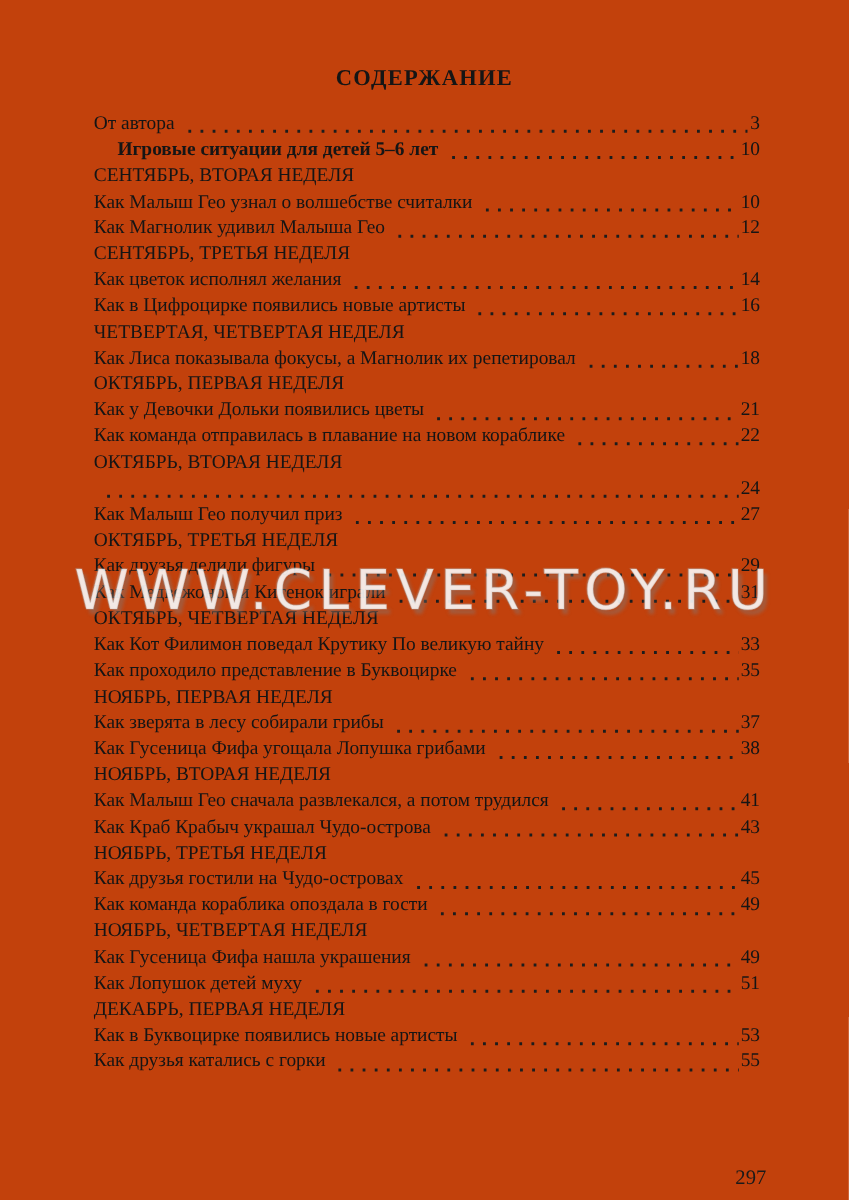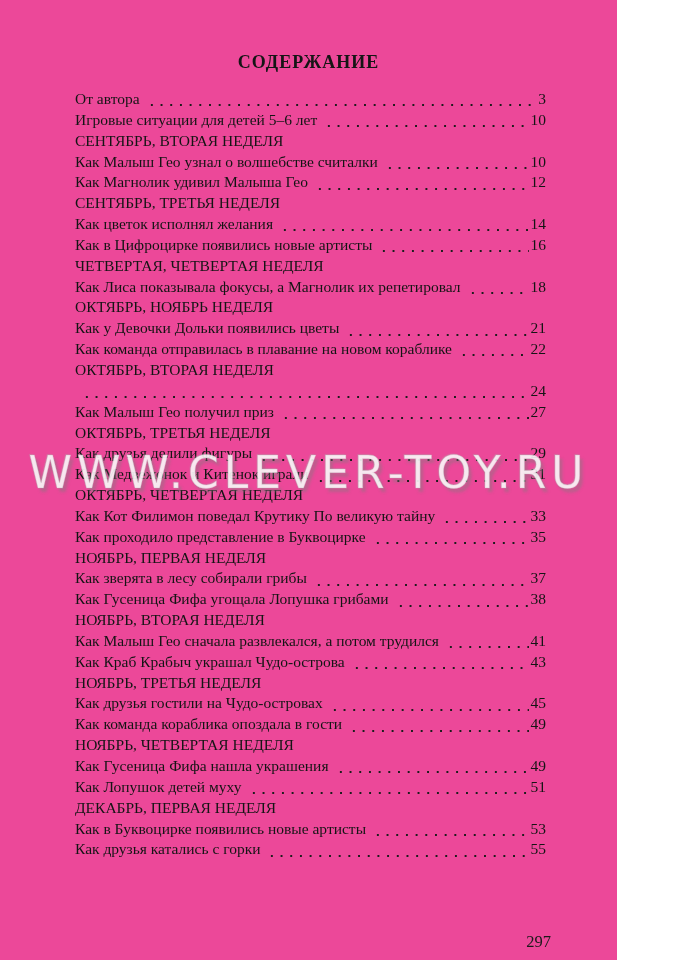--- a/index.html
+++ b/index.html
@@ -1,23 +1,23 @@
 <!DOCTYPE html>
 <html><head>
 <meta charset="utf-8">
 <style>
   * { margin: 0; padding: 0; box-sizing: border-box; }
   html, body { width: 679px; height: 960px; }
   body { background: #ffffff; font-family: "Liberation Serif", serif; }
 
   .page {
     position: relative;
-    width: 617px;
+    width: 679px;
     height: 960px;
-    background: #ec4899;
+    background: #c2410c;
     overflow: hidden;
     color: #151515;
   }
 
   .title {
     position: absolute;
     top: 52px;
     left: 0;
     width: 100%;
     text-align: center;
@@ -35,21 +35,21 @@
 
   .row {
     display: flex;
     align-items: baseline;
     height: 20.85px;
     font-size: 15.5px;
     white-space: nowrap;
   }
 
   .row .txt { flex: 0 0 auto; }
-  .entry-bold .txt { font-weight: normal; }
+  .entry-bold .txt { font-weight: bold; margin-left: 19px; }
 
   .leader {
     flex: 1 1 auto;
     align-self: stretch;
     margin: 0 2px 0 5px;
     background-image: radial-gradient(circle, #1c1c1c 1.15px, rgba(0,0,0,0) 1.5px);
     background-size: 9.7px 4px;
     background-repeat: repeat-x;
     background-position: left 2px bottom 3.5px;
   }
@@ -125,21 +125,21 @@
       </div>
       <div class="row section">
         <span class="txt">ЧЕТВЕРТАЯ, ЧЕТВЕРТАЯ НЕДЕЛЯ</span>
       </div>
       <div class="row entry">
         <span class="txt">Как Лиса показывала фокусы, а Магнолик их репетировал</span>
         <span class="leader"></span>
         <span class="pg">18</span>
       </div>
       <div class="row section">
-        <span class="txt">ОКТЯБРЬ, НОЯБРЬ НЕДЕЛЯ</span>
+        <span class="txt">ОКТЯБРЬ, ПЕРВАЯ НЕДЕЛЯ</span>
       </div>
       <div class="row entry">
         <span class="txt">Как у Девочки Дольки появились цветы</span>
         <span class="leader"></span>
         <span class="pg">21</span>
       </div>
       <div class="row entry">
         <span class="txt">Как команда отправилась в плавание на новом кораблике</span>
         <span class="leader"></span>
         <span class="pg">22</span>

